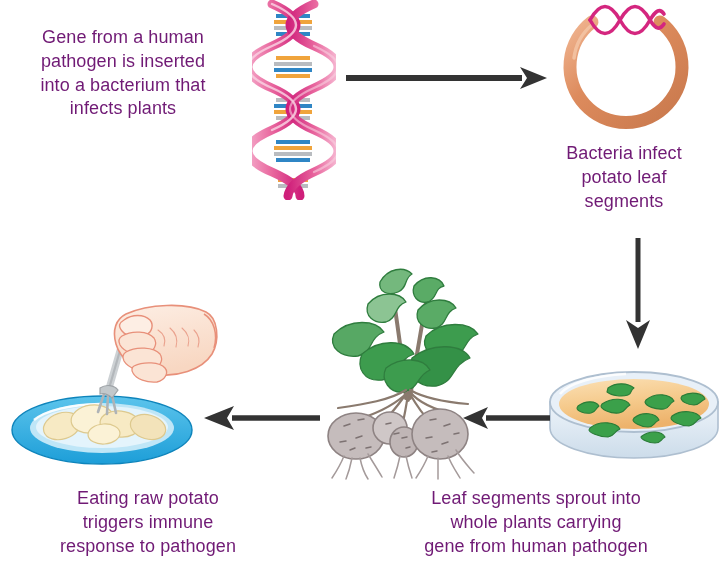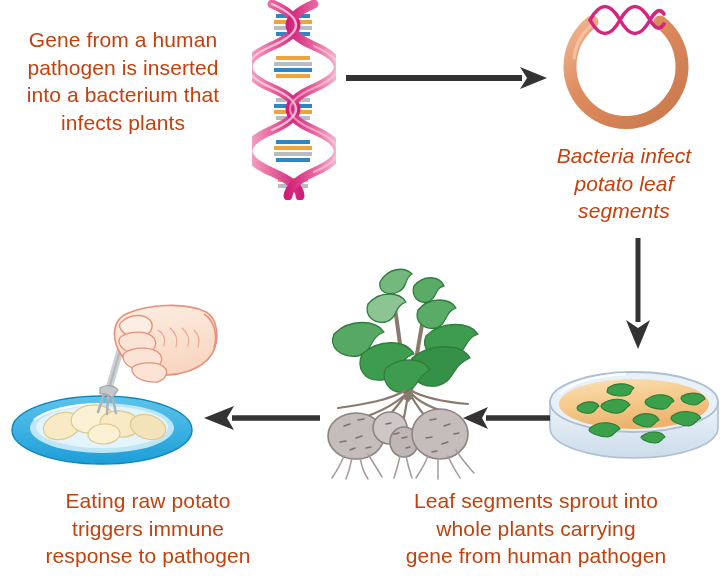--- a/index.html
+++ b/index.html
@@ -13,29 +13,29 @@
   #figure {
     position: relative;
     width: 728px;
     height: 576px;
     background: #ffffff;
     overflow: hidden;
   }
   .caption {
     position: absolute;
     text-align: center;
-    color: #c2410c;
+    color: #701a75;
     font-family: "Liberation Sans", sans-serif;
-    font-size: 21px;
+    font-size: 18px;
     line-height: 1.32;
     white-space: pre-line;
     letter-spacing: 0.1px;
   }
   #caption-gene   { left: 0px;   top: 26px;  width: 246px; }
-  #caption-bact   { left: 520px; top: 142px; width: 208px; font-style: italic; }
+  #caption-bact   { left: 520px; top: 142px; width: 208px; }
   #caption-leaf   { left: 344px; top: 487px; width: 384px; }
   #caption-eat    { left: 16px;   top: 487px; width: 264px; }
 
   .art { position: absolute; }
   #dna-art     { left: 252px; top: 0px;   width: 84px;  height: 200px; }
   #plasmid-art { left: 552px; top: 0px;   width: 148px; height: 138px; }
   #dish-art    { left: 546px; top: 344px; width: 176px; height: 132px; }
   #plant-art   { left: 318px; top: 258px; width: 186px; height: 222px; }
   #meal-art    { left: 8px;   top: 300px; width: 212px; height: 180px; }
 

